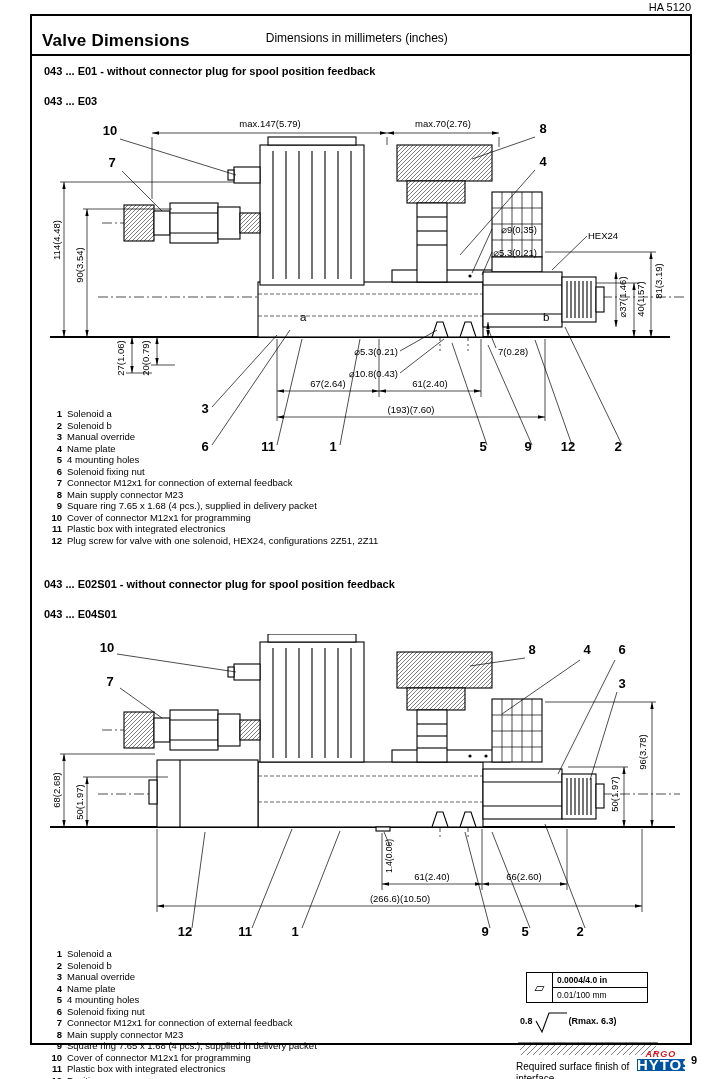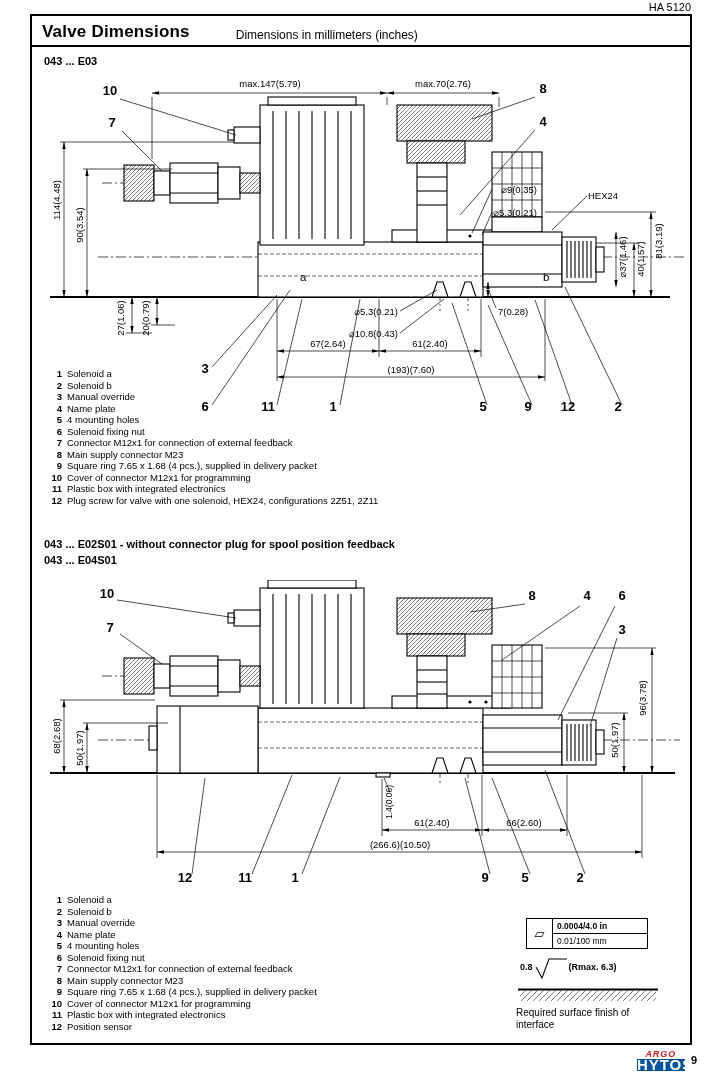--- a/index.html
+++ b/index.html
@@ -3,28 +3,28 @@
 <meta charset="utf-8">
 <style>
   * { margin:0; padding:0; box-sizing:border-box; }
   html,body { width:707px; height:1079px; background:#fff; overflow:hidden;
     font-family:"Liberation Sans", sans-serif; color:#000; }
   body { position:relative; }
 
   .doc-ref { position:absolute; top:1px; right:16px; font-size:11px;border-radius:6px; }
 
   .frame { position:absolute; left:30px; top:14px; width:662px; height:1031px; border:2px solid #000; }
-  .titlebar { display:flex; align-items:flex-end; gap:46px; padding:6px 10px 3px 10px; border-bottom:2px solid #000; }
+  .titlebar { display:flex; align-items:flex-start; gap:76px; padding:15px 10px 3px 10px; border-bottom:2px solid #000; }
   .title { font-size:17px; font-weight:bold; letter-spacing:0.2px; }
   .subtitle { font-size:12px; }
 
   .content { padding:4px 6px 0 8px; position:relative; }
   .sec-head { font-size:11px; font-weight:bold; margin-left:4px; }
   .sec-head.first { margin-top:5px; }
-  .sec-head.second { margin-top:4px; }
+  .sec-head.second { margin-top:18px; }
   .sec-head.gap { margin-top:32px; }
 
   svg.d { display:block; }
   #svg1 { margin-top:8px; }
   #svg2 { margin-top:14px; }
 
   svg text { font-size:9.5px; fill:#000; font-family:"Liberation Sans", sans-serif; }
   svg text.co { font-size:13px; font-weight:bold; text-anchor:middle; }
   svg text.mid { text-anchor:middle; }
   svg text.end { text-anchor:end; }
@@ -68,20 +68,21 @@
 <div class="doc-ref">HA 5120</div>
 
 <div class="frame">
   <div class="titlebar">
     <span class="title">Valve Dimensions</span>
     <span class="subtitle">Dimensions in millimeters (inches)</span>
   </div>
 
   <div class="content">
 
+    <div class="sec-head first">043 ... E01 - without connector plug for spool position feedback</div>
     <div class="sec-head second">043 ... E03</div>
 
     <svg id="svg1" class="d" width="650" height="345" viewBox="0 0 650 345">
       <g>
         <line class="cl" x1="58" y1="182" x2="645" y2="182"></line>
         <line class="cl" x1="62" y1="108" x2="240" y2="108"></line>
         <line class="cl" x1="400" y1="198" x2="400" y2="236"></line>
         <line class="cl" x1="428" y1="198" x2="428" y2="236"></line>
       </g>
       <line class="thick" x1="10" y1="222" x2="630" y2="222"></line>

